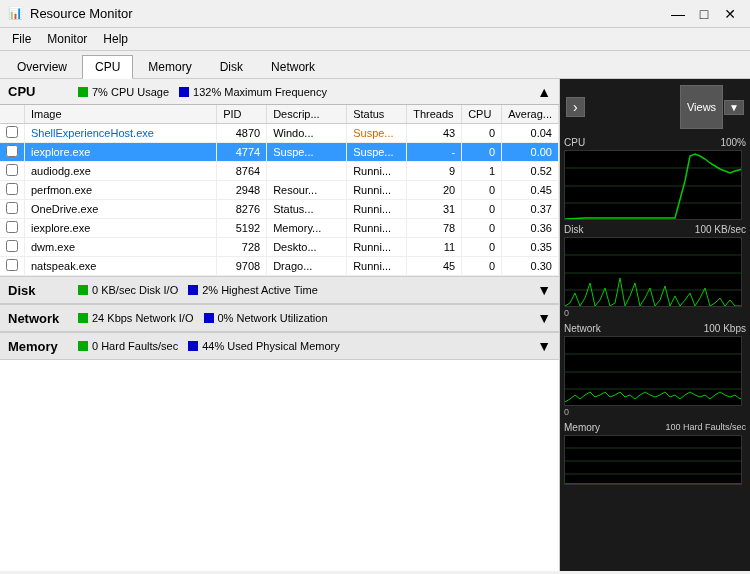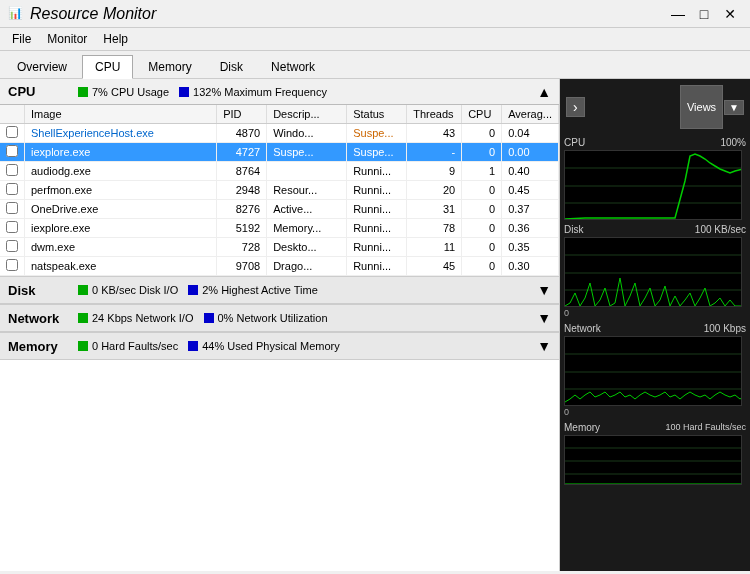--- a/index.html
+++ b/index.html
@@ -7,21 +7,21 @@
     
     .title-bar {
       background: #f0f0f0;
       display: flex;
       align-items: center;
       padding: 4px 8px;
       height: 28px;
       border-bottom: 1px solid #ccc;
     }
     .title-bar-icon { width: 16px; height: 16px; margin-right: 6px; }
-    .title-text { font-size: 16px; flex: 1; font-style: italic; }
+    .title-text { font-size: 13px; flex: 1; }
     .title-buttons { display: flex; gap: 2px; }
     .title-btn {
       width: 24px; height: 20px; border: none; background: transparent;
       cursor: pointer; font-size: 14px; display: flex; align-items: center; justify-content: center;
     }
 
     .menu-bar {
       background: #f0f0f0;
       display: flex;
       padding: 2px 4px;
@@ -166,21 +166,21 @@
       cursor: pointer;
       font-size: 11px;
     }
 
     .col-check { width: 24px; }
     .col-pid { width: 50px; text-align: right; }
     .col-desc { width: 80px; }
     .col-status { width: 60px; }
     .col-threads { width: 55px; text-align: right; }
     .col-cpu { width: 40px; text-align: right; }
-    .col-avg { width: 50px; }
+    .col-avg { width: 50px; text-align: right; }
 
     .link-text { color: #0066cc; text-decoration: none; text-align: center; }
 
     .cpu-header-section {
       display: flex;
       align-items: center;
       background: #f0f0f0;
       border-bottom: 1px solid #bbb;
       padding: 2px 8px;
       min-height: 26px;
@@ -259,40 +259,40 @@
       <td class="col-cpu">0</td>
       <td class="col-avg">0.04</td>
     </tr>
             <tr class="selected">
       <td class="col-check">
         <input type="checkbox" style="width: 12px; height: 12px;">
       </td>
       <td style="max-width:140px; overflow:hidden; text-overflow:ellipsis;">
         <span>iexplore.exe</span>
       </td>
-      <td class="col-pid">4727</td>
+      <td class="col-pid">4774</td>
       <td class="col-desc">Suspe...</td>
       <td class="col-status" style="">Suspe...</td>
       <td class="col-threads">-</td>
       <td class="col-cpu">0</td>
       <td class="col-avg">0.00</td>
     </tr>
             <tr>
       <td class="col-check">
         <input type="checkbox" style="width: 12px; height: 12px;">
       </td>
       <td style="max-width:140px; overflow:hidden; text-overflow:ellipsis;margin-left:43px;">
         <span>audiodg.exe</span>
       </td>
       <td class="col-pid">8764</td>
       <td class="col-desc"></td>
       <td class="col-status" style="">Runni...</td>
       <td class="col-threads">9</td>
       <td class="col-cpu">1</td>
-      <td class="col-avg">0.40</td>
+      <td class="col-avg">0.52</td>
     </tr>
             <tr>
       <td class="col-check">
         <input type="checkbox" style="width: 12px; height: 12px;">
       </td>
       <td style="max-width:140px; overflow:hidden; text-overflow:ellipsis;">
         <span>perfmon.exe</span>
       </td>
       <td class="col-pid">2948</td>
       <td class="col-desc">Resour...</td>
@@ -302,21 +302,21 @@
       <td class="col-avg">0.45</td>
     </tr>
             <tr>
       <td class="col-check">
         <input type="checkbox" style="width: 12px; height: 12px;">
       </td>
       <td style="max-width:140px; overflow:hidden; text-overflow:ellipsis;">
         <span>OneDrive.exe</span>
       </td>
       <td class="col-pid">8276</td>
-      <td class="col-desc">Active...</td>
+      <td class="col-desc">Status...</td>
       <td class="col-status" style="">Runni...</td>
       <td class="col-threads">31</td>
       <td class="col-cpu">0</td>
       <td class="col-avg">0.37</td>
     </tr>
             <tr>
       <td class="col-check">
         <input type="checkbox" style="width: 12px; height: 12px;">
       </td>
       <td style="max-width:140px; overflow:hidden; text-overflow:ellipsis;">

